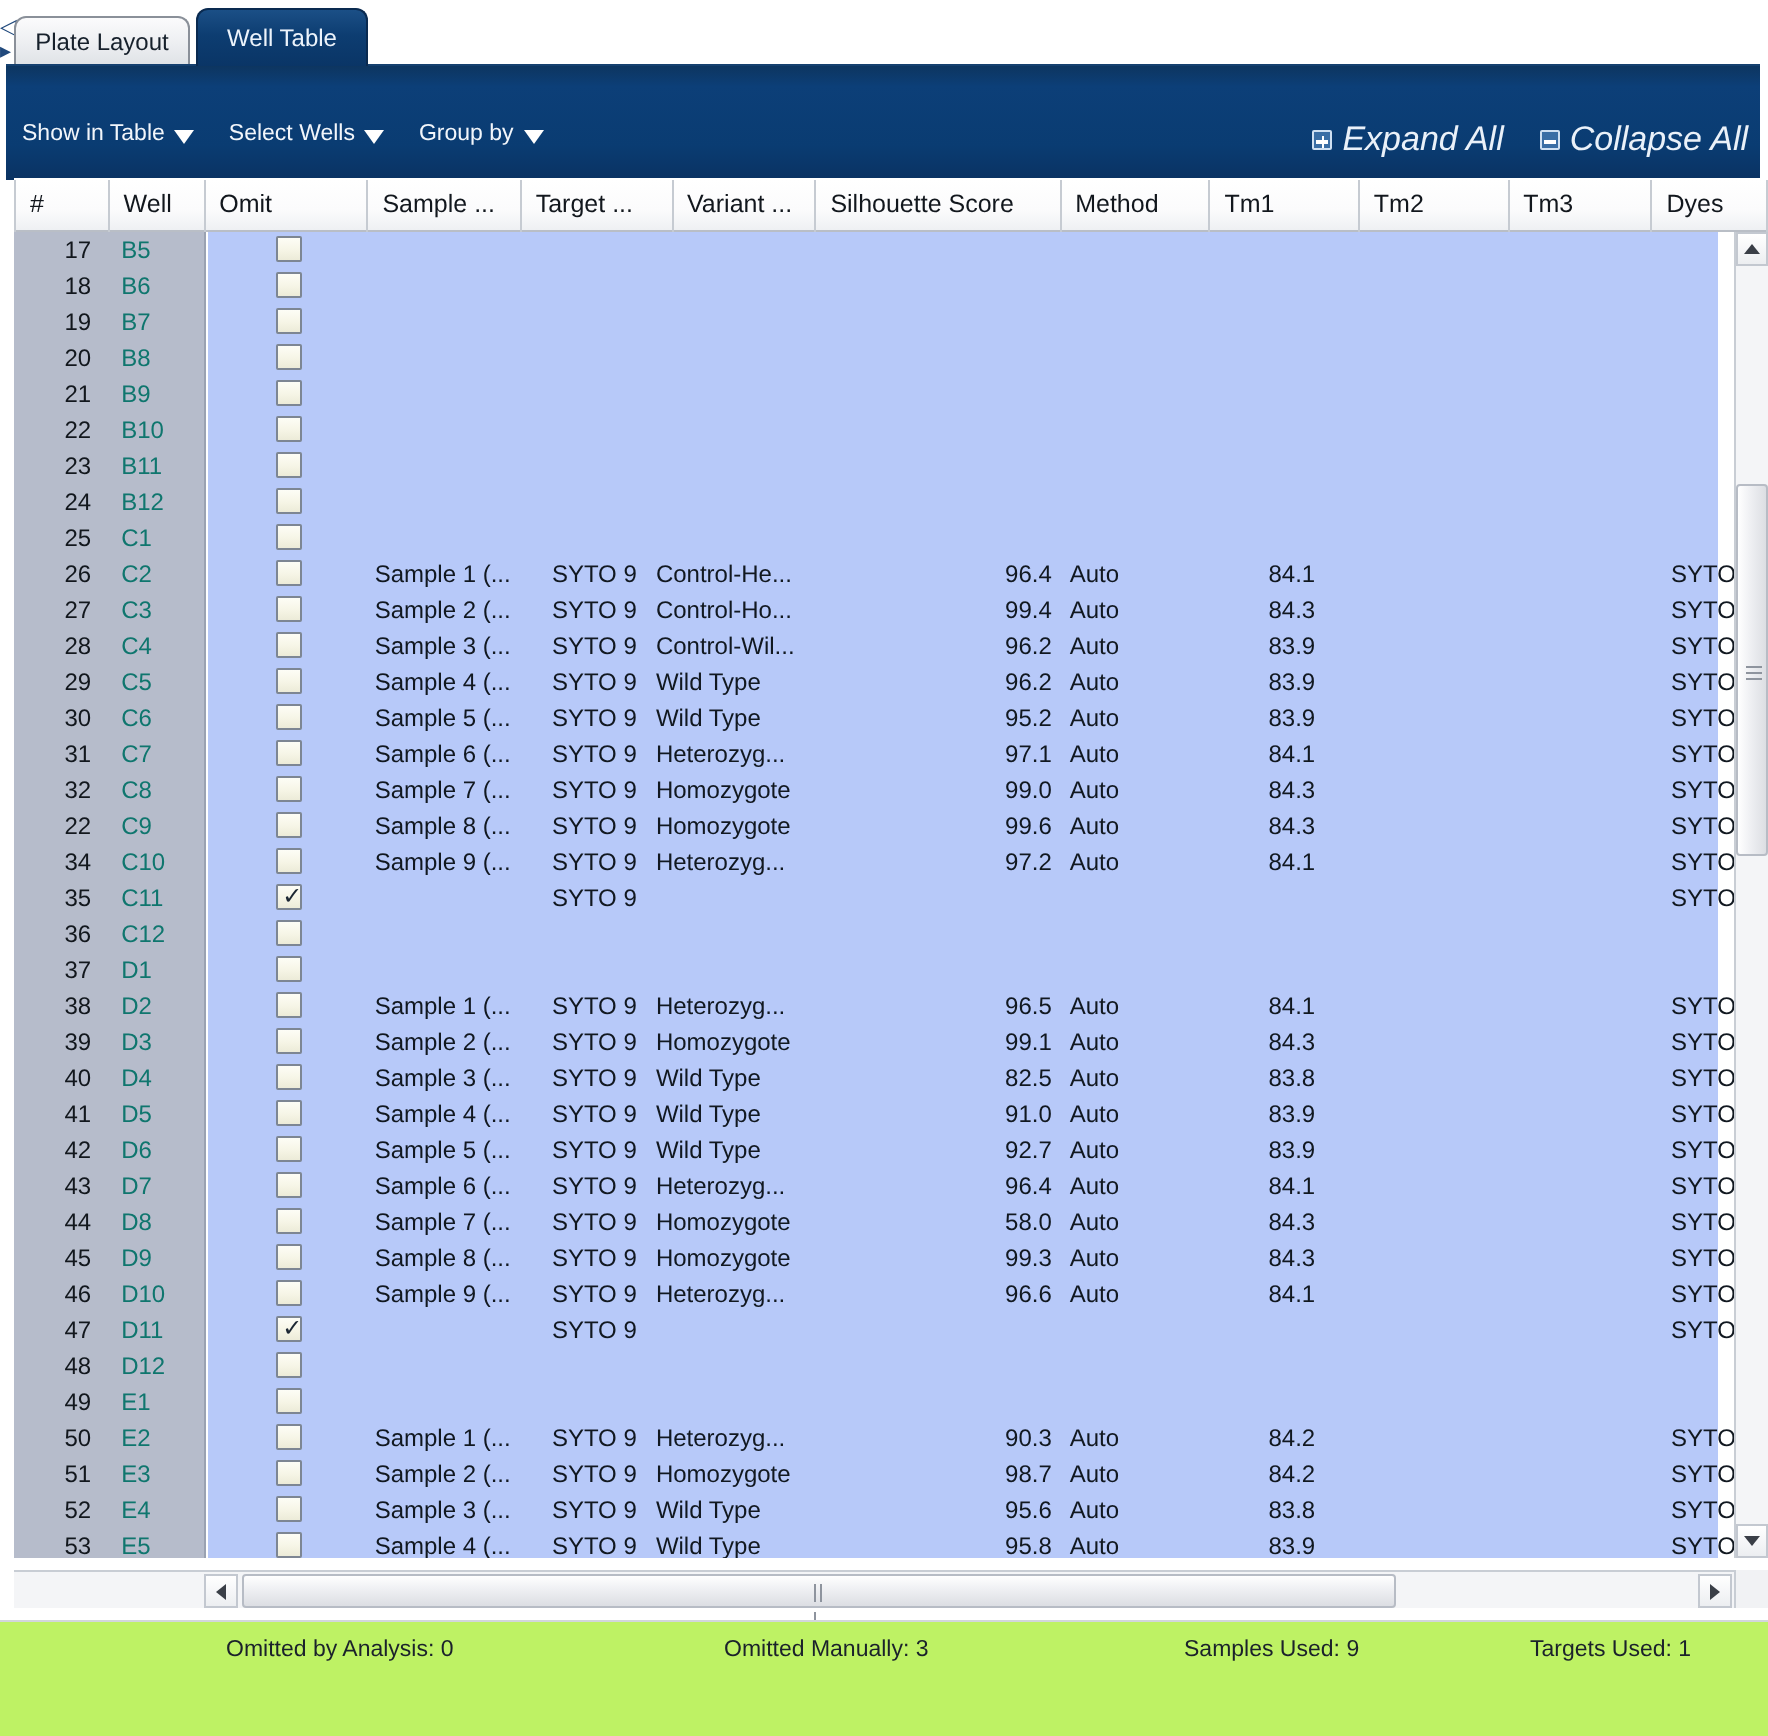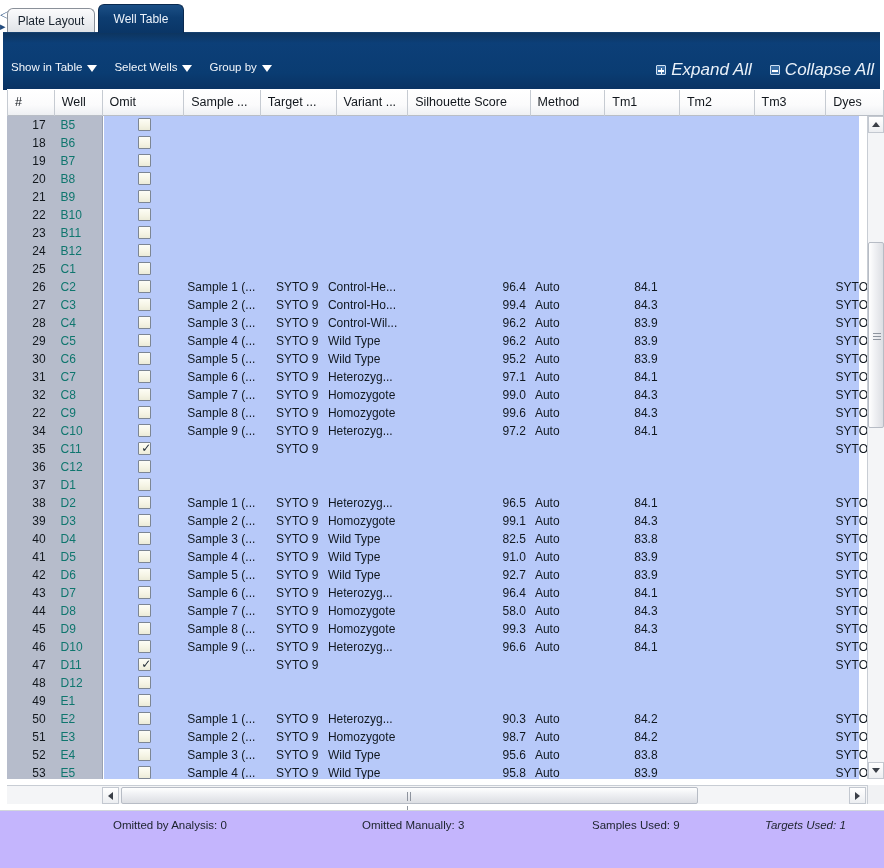--- a/index.html
+++ b/index.html
@@ -165,29 +165,29 @@
     background:linear-gradient(to bottom,#ffffff 0%,#f0f1f4 40%,#dcdee3 100%);
     border:1px solid #b7bcc5;box-sizing:border-box;border-radius:2px;
   }
   .hthumb .grip{position:absolute;left:50%;top:4px;margin-left:-4px;width:8px;height:9px;}
   .hthumb .grip i{display:inline-block;width:1px;height:9px;background:#8e949e;margin:0 1px;vertical-align:top;}
   .hcorner{position:absolute;right:0;bottom:0;width:17px;height:19px;background:#f1f2f4;border-left:1px solid #c8cdd4;box-sizing:border-box;}
 
   
   .statusbar{
     position:absolute;left:0;bottom:0;width:884px;height:58px;
-    background:#c4b5fd;border-top:1px solid #d2d6dc;box-sizing:border-box;
+    background:#bef264;border-top:1px solid #d2d6dc;box-sizing:border-box;
   }
   .statusrow{position:absolute;left:0;top:8px;width:884px;display:flex;}
   .stat{font-size:11.5px;color:#1b222b;white-space:nowrap;}
   .stat b{font-weight:normal;}
   .s1{position:absolute;left:113px;}
   .s2{position:absolute;left:362px;}
   .s3{position:absolute;left:592px;}
-  .s4{position:absolute;left:765px;font-style:italic;}
+  .s4{position:absolute;left:765px;}
 </style>
 </head>
 <body>
 
 <div class="app">
 
   <div class="tabstrip">
     <div class="edge-arrows">
       <span class="ea" style="top:9px;">◁</span>
       <span class="ea" style="top:21px;">▸</span>

